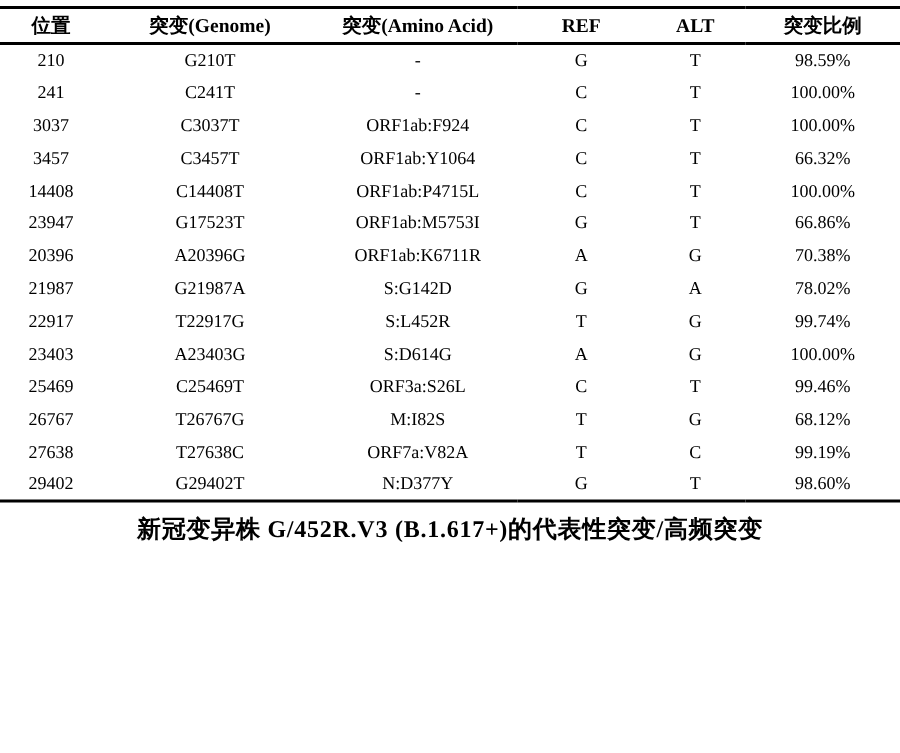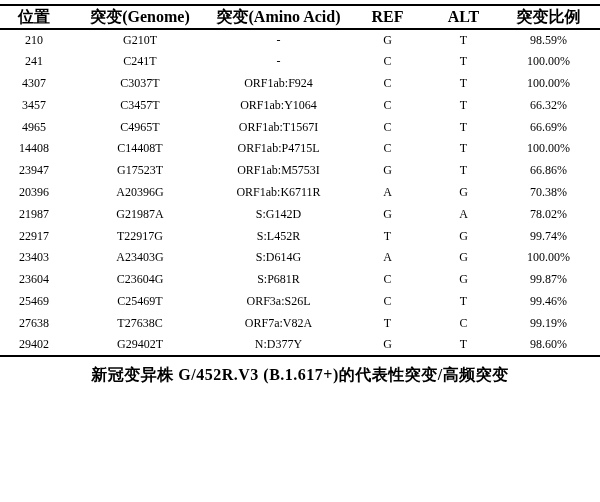--- a/index.html
+++ b/index.html
@@ -17,21 +17,21 @@
   }
   table.mut-table {
     width: 600px;
     border-collapse: collapse;
     table-layout: fixed;
     border-top: 2px solid #000;
     border-bottom: 2px solid #000;
   }
   table.mut-table thead th {
     font-weight: bold;
-    font-size: 16px;
+    font-size: 13px;
     text-align: center;
     vertical-align: middle;
     height: 24px;
     border-bottom: 2px solid #000;
     white-space: nowrap;
     overflow: hidden;
   }
   table.mut-table tbody td {
     font-size: 12px;
     text-align: center;
@@ -88,42 +88,34 @@
         </tr>
         <tr>
           <td>241</td>
           <td>C241T</td>
           <td>-</td>
           <td>C</td>
           <td>T</td>
           <td>100.00%</td>
         </tr>
         <tr>
-          <td>4307</td>
+          <td>3037</td>
           <td>C3037T</td>
           <td>ORF1ab:F924</td>
           <td>C</td>
           <td>T</td>
           <td>100.00%</td>
         </tr>
         <tr>
           <td>3457</td>
           <td>C3457T</td>
           <td>ORF1ab:Y1064</td>
           <td>C</td>
           <td>T</td>
           <td>66.32%</td>
-        </tr>
-        <tr>
-          <td>4965</td>
-          <td>C4965T</td>
-          <td>ORF1ab:T1567I</td>
-          <td>C</td>
-          <td>T</td>
-          <td>66.69%</td>
         </tr>
         <tr>
           <td>14408</td>
           <td>C14408T</td>
           <td>ORF1ab:P4715L</td>
           <td>C</td>
           <td>T</td>
           <td>100.00%</td>
         </tr>
         <tr>
@@ -160,34 +152,34 @@
         </tr>
         <tr>
           <td>23403</td>
           <td>A23403G</td>
           <td>S:D614G</td>
           <td>A</td>
           <td>G</td>
           <td>100.00%</td>
         </tr>
         <tr>
-          <td>23604</td>
-          <td>C23604G</td>
-          <td>S:P681R</td>
-          <td>C</td>
-          <td>G</td>
-          <td>99.87%</td>
-        </tr>
-        <tr>
           <td>25469</td>
           <td>C25469T</td>
           <td>ORF3a:S26L</td>
           <td>C</td>
           <td>T</td>
           <td>99.46%</td>
+        </tr>
+        <tr>
+          <td>26767</td>
+          <td>T26767G</td>
+          <td>M:I82S</td>
+          <td>T</td>
+          <td>G</td>
+          <td>68.12%</td>
         </tr>
         <tr>
           <td>27638</td>
           <td>T27638C</td>
           <td>ORF7a:V82A</td>
           <td>T</td>
           <td>C</td>
           <td>99.19%</td>
         </tr>
         <tr>

